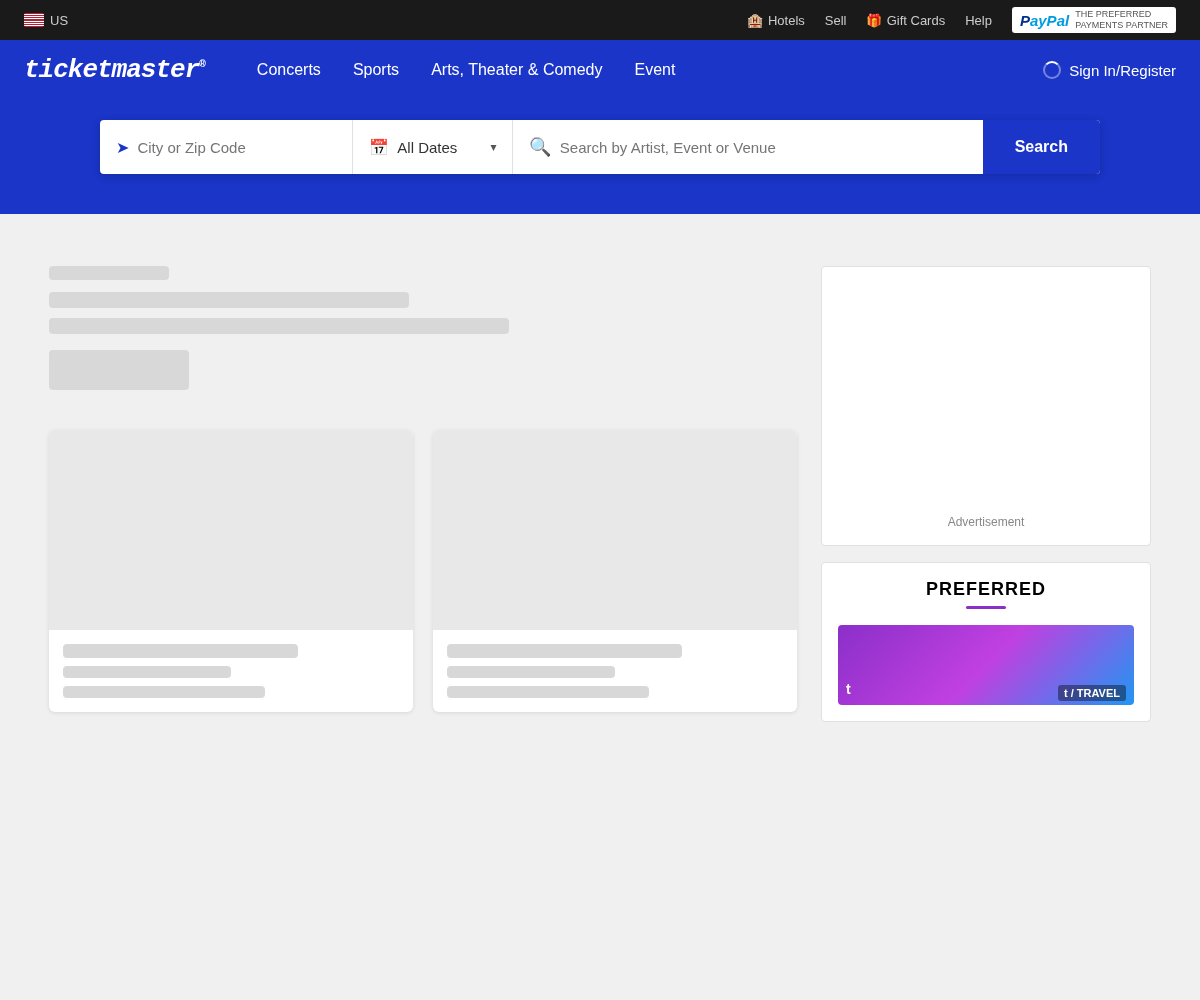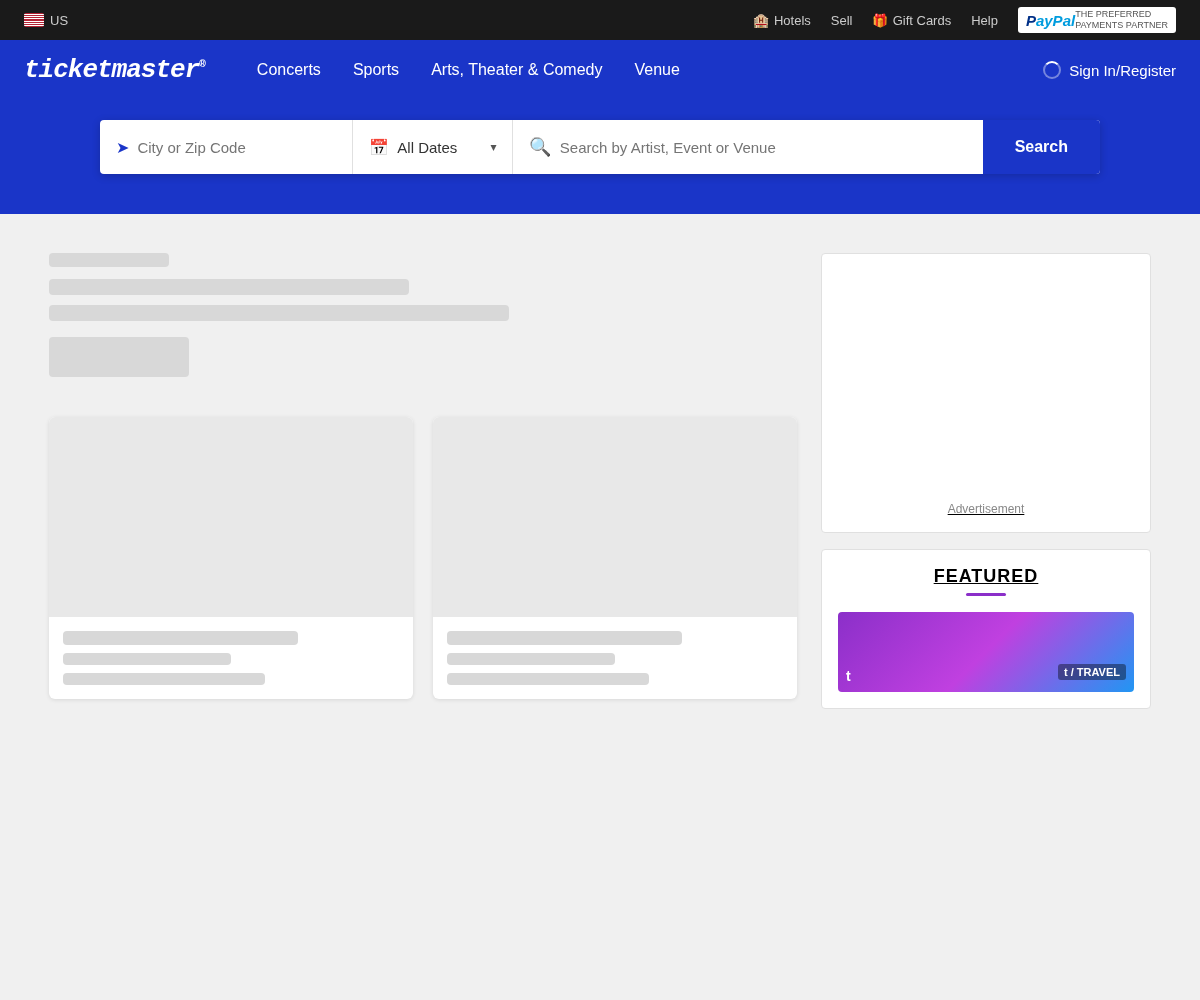--- a/index.html
+++ b/index.html
@@ -22,20 +22,21 @@
       color: #ccc;
       text-decoration: none;
       font-size: 13px;
       display: flex;
       align-items: center;
       gap: 4px;
     }
     .paypal-badge {
       display: flex;
       align-items: center;
+      gap: 6px;
       background: #fff;
       padding: 2px 8px;
       border-radius: 3px;
       color: #333;
       font-size: 11px;
     }
     .paypal-logo-p { color: #003087; font-weight: bold; font-size: 15px; font-style: italic; }
     .paypal-logo-al { color: #009cde; font-weight: bold; font-size: 15px; font-style: italic; }
 
     
@@ -148,25 +149,24 @@
       font-size: 16px;
       font-weight: bold;
       cursor: pointer;
       border-radius: 0;
       text-align: right;
     }
 
     
     .main-content {
       max-width: 1150px;
-      margin: 8px auto;
-      padding: 31px 24px;
+      margin: 0 auto;
+      padding: 52px 24px;
       display: flex;
       gap: 24px;
-      text-decoration: underline;
     }
     .content-left { flex: 1; }
     .content-right { width: 330px; flex-shrink: 0; }
 
     
     .skeleton {
       background: #d8d8d8;
       border-radius: 4px;
       display: block;
     }
@@ -251,21 +251,21 @@
       overflow: hidden;
     }
     .featured-card-label {
       color: #fff;
       font-size: 11px;
       font-weight: bold;
       background: rgba(0,0,0,0.4);
       padding: 2px 6px;
       border-radius: 3px;
       position: absolute;
-      bottom: 12px;
+      bottom: 4px;
       right: 8px;
     }
     .featured-t-logo {
       position: absolute;
       bottom: 8px;
       left: 8px;
       color: #fff;
       font-weight: bold;
       font-size: 14px;
     }
@@ -325,21 +325,21 @@
 </div>
 
 <nav class="nav-bar">
   <span class="logo">
     <span>ticketmaster</span><sup>®</sup>
   </span>
   <div class="nav-links">
     <a class="nav-link" href="#">Concerts</a>
     <a class="nav-link" href="#">Sports</a>
     <a class="nav-link" href="#">Arts, Theater &amp; Comedy</a>
-    <a class="nav-link" href="#">Venue</a>
+    <a class="nav-link" href="#">Event</a>
   </div>
   <div class="nav-right">
     <a class="sign-in-btn" href="#">
       <span class="spinner"></span>
       <span>Sign In/Register</span>
     </a>
   </div>
 </nav>
 
 <div class="search-section">
@@ -393,21 +393,21 @@
 
   </div>
 
   <div class="content-right">
 
     <div class="ad-box">
       <span class="ad-label">Advertisement</span>
     </div>
 
     <div class="featured-box">
-      <div class="featured-title">FEATURED</div>
+      <div class="featured-title">PREFERRED</div>
       <div class="featured-underline"></div>
       <div class="featured-card-img">
         <span class="featured-t-logo">t</span>
         <span class="featured-card-label">t / TRAVEL</span>
       </div>
     </div>
 
   </div>
 
 </div>

